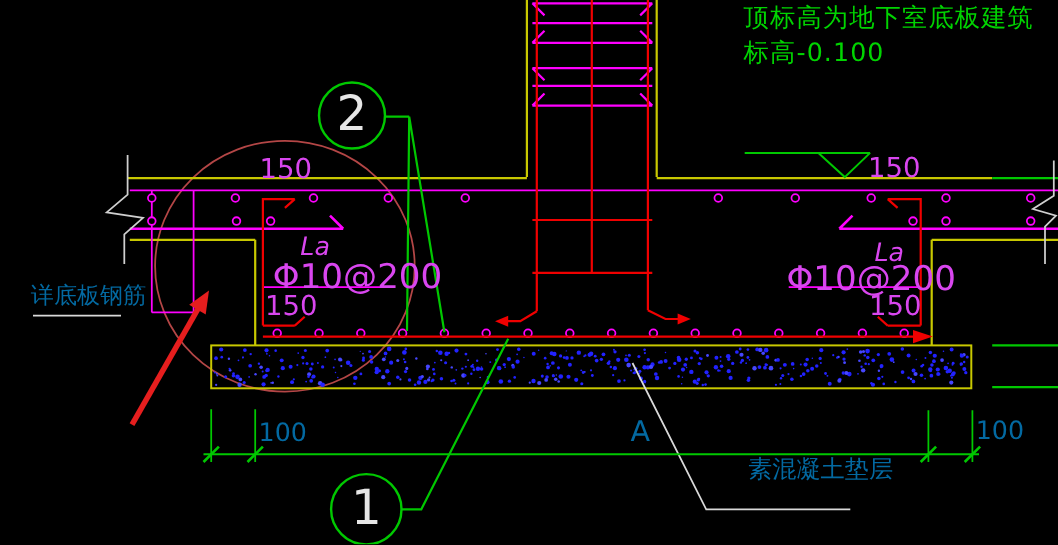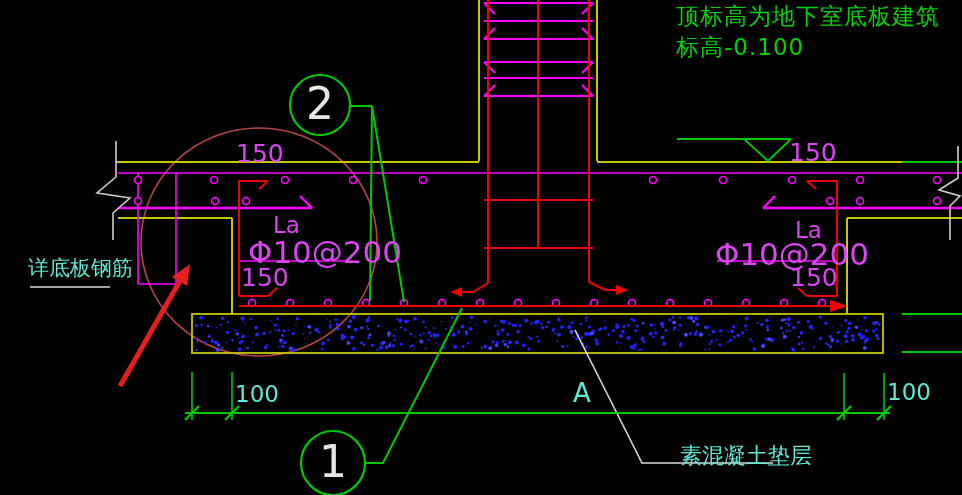--- a/index.html
+++ b/index.html
@@ -4,26 +4,26 @@
 <style>
   html,body{margin:0;padding:0;background:#000;}
   .canvas{
     position:relative;width:962px;height:495px;background:#000;overflow:hidden;
     font-family:"DejaVu Sans",sans-serif;
   }
   .canvas svg{position:absolute;left:0;top:0;}
   .txt{position:absolute;white-space:nowrap;line-height:1.1;}
   .green{color:#00d400;}
   .mag{color:#d946ef;}
-  .white{color:#5eead4;}
+  .white{color:#0369a1;}
   .notes{position:absolute;left:676px;top:1px;font-size:23px;letter-spacing:1px;}
   .notes div{height:34px;}
   .dim150{font-size:25px;}
   .spec{font-size:31px;}
-  .la{font-size:23px;}
+  .la{font-size:23px;font-style:italic;}
   .dimtxt{font-size:23px;text-align:center;width:44px;margin-left:45px;}
   .center{text-align:center;}
   .calloutDigit{font-size:44px;color:#e6e6e6;width:44px;text-align:center;}
 </style>
 </head>
 <body>
 
 <div class="canvas">
 
   <svg width="962" height="495" viewBox="0 0 962 495">
@@ -593,21 +593,21 @@
   <div class="txt mag dim150 center" style="left:236px;top:140px;width:44px;">150</div>
   <div class="txt mag dim150 center" style="left:789px;top:139px;width:44px;">150</div>
   <div class="txt mag la" style="left:273px;top:213px;">La</div>
   <div class="txt mag la" style="left:795px;top:218px;">La</div>
   <div class="txt mag spec" style="left:248px;top:235px;">Φ10@200</div>
   <div class="txt mag spec" style="left:715px;top:237px;">Φ10@200</div>
   <div class="txt mag dim150" style="left:241px;top:264px;">150</div>
   <div class="txt mag dim150" style="left:790px;top:264px;">150</div>
 
   <div class="txt white" style="left:28px;top:257px;font-size:21px;">详底板钢筋</div>
-  <div class="txt white" style="left:680px;top:444px;font-size:22px;">素混凝土垫层</div>
+  <div class="txt white" style="left:680px;top:416px;font-size:22px;">素混凝土垫层</div>
 
   <div class="txt white dimtxt" style="left:190px;top:382px;">100</div>
   <div class="txt white dimtxt" style="left:515px;top:379px;font-size:26px;">A</div>
   <div class="txt white dimtxt" style="left:842px;top:380px;">100</div>
 
   <div class="txt calloutDigit" style="left:298px;top:80px;">2</div>
   <div class="txt calloutDigit" style="left:311px;top:438px;">1</div>
 
 </div>
 

